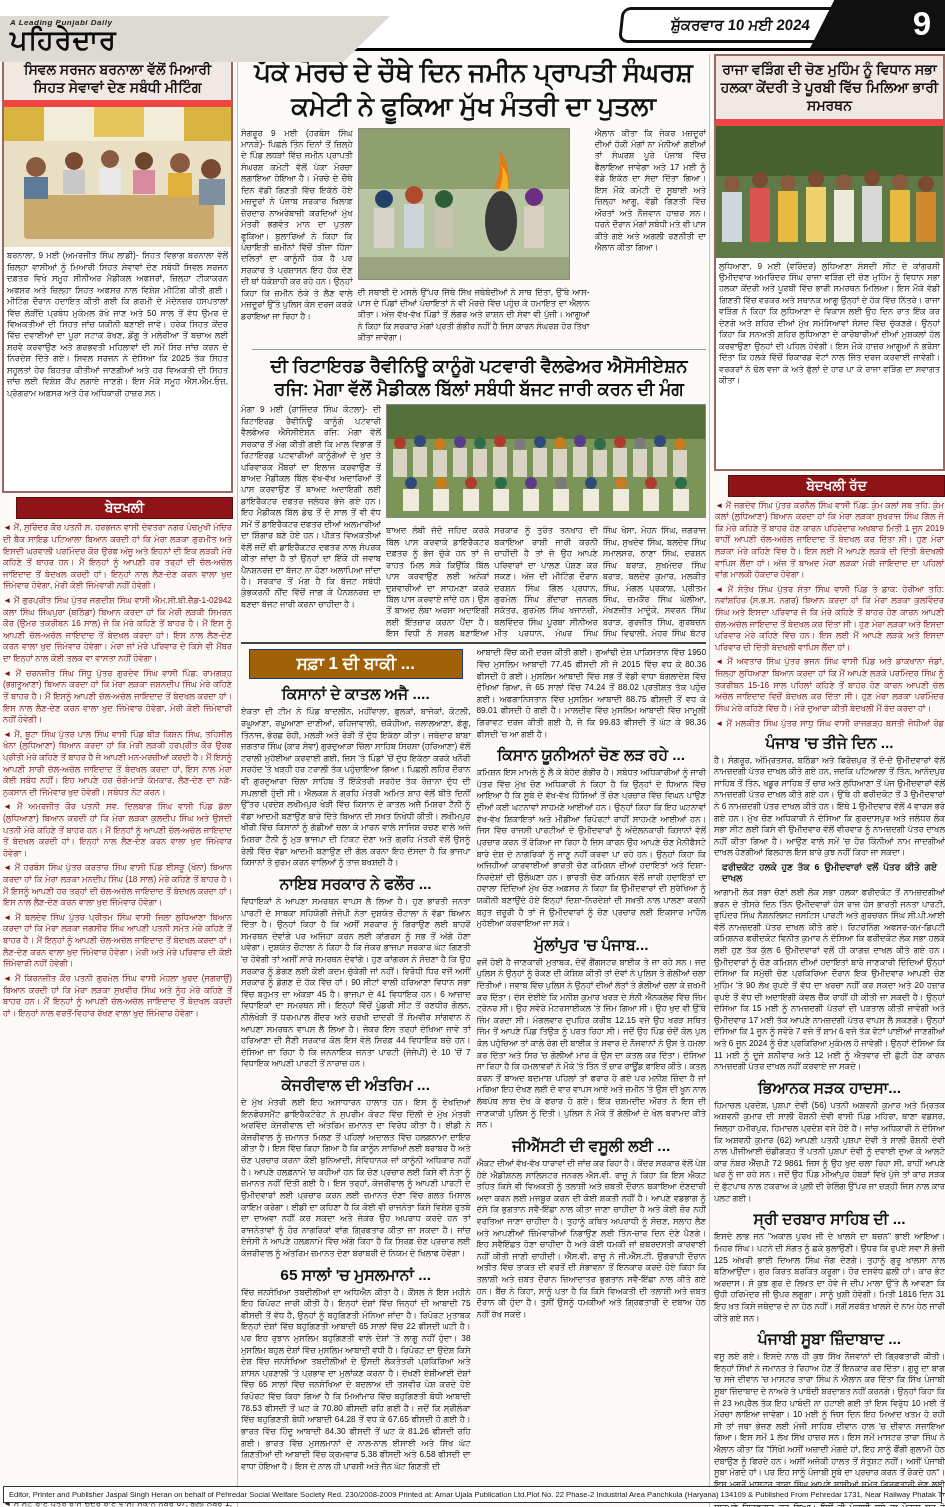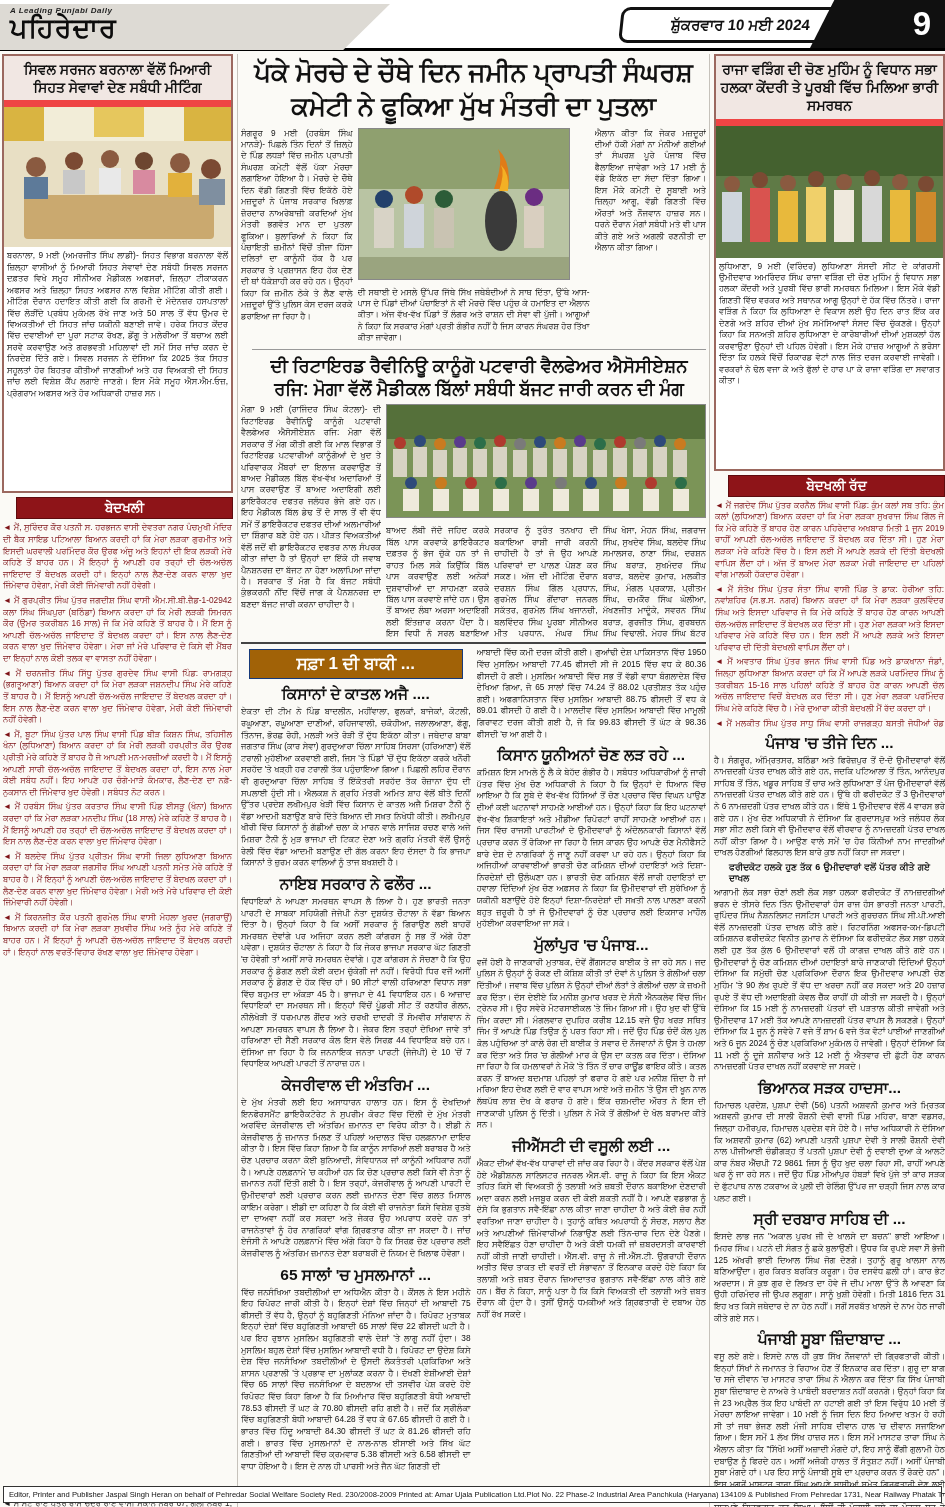--- a/index.html
+++ b/index.html
@@ -1,20 +1,20 @@
 <!DOCTYPE html>
 <html><head>
 <meta charset="utf-8">
 <style>
   html,body{margin:0;padding:0;background:#e9e7e2;}
   .page{position:relative;width:945px;height:1507px;background:#fbfaf6;margin:0 auto;
         font-family:"Liberation Sans",sans-serif;color:#111;overflow:hidden;}
   
   .masthead{position:relative;height:48px;border-bottom:3px solid #000;background:#fff;}
-  .logo-wrap{position:absolute;left:0;top:4px;width:390px;height:46px;background:#dddad4;
+  .logo-wrap{position:absolute;left:0;top:16px;width:390px;height:46px;background:#dddad4;
              clip-path:polygon(0 0,100% 0,88% 100%,0 100%);padding-left:10px;box-sizing:border-box;}
   .tagline{font-size:8px;font-weight:bold;color:#222;padding-top:2px;letter-spacing:.5px;font-style:italic;}
   .logo{font-size:27px;font-weight:800;color:#0c0c0c;line-height:1;letter-spacing:1px;}
   .datebox{position:absolute;left:620px;top:7px;width:235px;height:30px;border:3px solid #111;
            border-radius:9px;background:#fff;display:flex;align-items:center;justify-content:center;
            font-size:15px;font-weight:bold;transform:skewX(-6deg);}
   .pagenum{position:absolute;right:0;top:0;width:135px;height:48px;background:#101010;
            clip-path:polygon(18% 0,100% 0,100% 100%,0 100%);display:flex;align-items:center;
            justify-content:flex-end;padding-right:14px;box-sizing:border-box;}
   .pagenum span{color:#fff;font-size:33px;font-weight:800;}
@@ -48,21 +48,21 @@
   .second-article .right-part{flex:1;}
   .second-cols{display:flex;gap:5px;height:112px;overflow:hidden;margin-top:3px;}
   .rule{border-top:2px solid #444;margin:5px 0 3px 0;}
   
   .continued{display:flex;gap:6px;margin-top:2px;}
   .cont-col{flex:1;overflow:hidden;}
   .banner{background:#a16207;border:1px solid #173a7a;color:#fff;font-size:17px;font-weight:800;
           text-align:center;padding:4px 0;margin:2px 8px 4px 8px;}
   .subhead{font-size:15.5px;font-weight:800;text-align:center;margin:6px 0 3px 0;}
   .ctext{font-size:8.3px;line-height:1.4;text-align:justify;}
-  .boldline{font-size:9px;font-weight:800;text-align:justify;margin:3px 15px;}
+  .boldline{font-size:9px;font-weight:800;text-align:justify;margin:3px 8px;}
   
   .footer{position:absolute;left:3px;right:3px;bottom:4px;border:1px solid #333;background:#fff;
           font-size:7.6px;padding:3px 5px;white-space:nowrap;overflow:hidden;}
 </style>
 </head>
 <body>
 
 <div class="page">
 
   <div class="masthead">
@@ -103,20 +103,21 @@
         </svg>
         <div class="abody lbody">ਬਰਨਾਲਾ, 9 ਮਈ (ਅਮਰਜੀਤ ਸਿੰਘ ਲਾਡੀ)- ਸਿਹਤ ਵਿਭਾਗ ਬਰਨਾਲਾ ਵੱਲੋਂ ਜ਼ਿਲ੍ਹਾ ਵਾਸੀਆਂ ਨੂੰ ਮਿਆਰੀ ਸਿਹਤ ਸੇਵਾਵਾਂ ਦੇਣ ਸਬੰਧੀ ਸਿਵਲ ਸਰਜਨ ਦਫ਼ਤਰ ਵਿਖੇ ਸਮੂਹ ਸੀਨੀਅਰ ਮੈਡੀਕਲ ਅਫਸਰਾਂ, ਜ਼ਿਲ੍ਹਾ ਟੀਕਾਕਰਨ ਅਫਸਰ ਅਤੇ ਜ਼ਿਲ੍ਹਾ ਸਿਹਤ ਅਫਸਰ ਨਾਲ ਵਿਸ਼ੇਸ਼ ਮੀਟਿੰਗ ਕੀਤੀ ਗਈ। ਮੀਟਿੰਗ ਦੌਰਾਨ ਹਦਾਇਤ ਕੀਤੀ ਗਈ ਕਿ ਗਰਮੀ ਦੇ ਮੱਦੇਨਜ਼ਰ ਹਸਪਤਾਲਾਂ ਵਿੱਚ ਲੋੜੀਂਦੇ ਪ੍ਰਬੰਧ ਮੁਕੰਮਲ ਰੱਖੇ ਜਾਣ ਅਤੇ 50 ਸਾਲ ਤੋਂ ਵੱਧ ਉਮਰ ਦੇ ਵਿਅਕਤੀਆਂ ਦੀ ਸਿਹਤ ਜਾਂਚ ਯਕੀਨੀ ਬਣਾਈ ਜਾਵੇ। ਹਰੇਕ ਸਿਹਤ ਕੇਂਦਰ ਵਿੱਚ ਦਵਾਈਆਂ ਦਾ ਪੂਰਾ ਸਟਾਕ ਰੱਖਣ, ਡੇਂਗੂ ਤੇ ਮਲੇਰੀਆ ਤੋਂ ਬਚਾਅ ਲਈ ਸਰਵੇ ਕਰਵਾਉਣ ਅਤੇ ਗਰਭਵਤੀ ਮਹਿਲਾਵਾਂ ਦੀ ਸਮੇਂ ਸਿਰ ਜਾਂਚ ਕਰਨ ਦੇ ਨਿਰਦੇਸ਼ ਦਿੱਤੇ ਗਏ। ਸਿਵਲ ਸਰਜਨ ਨੇ ਦੱਸਿਆ ਕਿ 2025 ਤੱਕ ਸਿਹਤ ਸਹੂਲਤਾਂ ਹੋਰ ਬਿਹਤਰ ਕੀਤੀਆਂ ਜਾਣਗੀਆਂ ਅਤੇ ਹਰ ਵਿਅਕਤੀ ਦੀ ਸਿਹਤ ਜਾਂਚ ਲਈ ਵਿਸ਼ੇਸ਼ ਕੈਂਪ ਲਗਾਏ ਜਾਣਗੇ। ਇਸ ਮੌਕੇ ਸਮੂਹ ਐਸ.ਐਮ.ਓਜ਼, ਪ੍ਰੋਗਰਾਮ ਅਫਸਰ ਅਤੇ ਹੋਰ ਅਧਿਕਾਰੀ ਹਾਜ਼ਰ ਸਨ।</div>
       </div>
 
       <div class="secbar">ਬੇਦਖਲੀ</div>
       <div class="classifieds" style="height:970px;">
         <p>◄ ਮੈਂ, ਸੁਰਿੰਦਰ ਕੌਰ ਪਤਨੀ ਸ. ਹਰਭਜਨ ਵਾਸੀ ਦੇਵਤਰਾ ਨਗਰ ਪੰਚਮੁਖੀ ਮੰਦਿਰ ਦੀ ਬੈਕ ਸਾਇਡ ਪਟਿਆਲਾ ਬਿਆਨ ਕਰਦੀ ਹਾਂ ਕਿ ਮੇਰਾ ਲੜਕਾ ਗੁਰਮੀਤ ਅਤੇ ਇਸਦੀ ਘਰਵਾਲੀ ਪਰਮਿੰਦਰ ਕੌਰ ਉਰਫ ਅੰਜੂ ਅਤੇ ਇਹਨਾਂ ਦੀ ਇਕ ਲੜਕੀ ਮੇਰੇ ਕਹਿਣੇ ਤੋਂ ਬਾਹਰ ਹਨ। ਮੈਂ ਇਨ੍ਹਾਂ ਨੂੰ ਆਪਣੀ ਹਰ ਤਰ੍ਹਾਂ ਦੀ ਚੱਲ-ਅਚੱਲ ਜਾਇਦਾਦ ਤੋਂ ਬੇਦਖਲ ਕਰਦੀ ਹਾਂ। ਇਨ੍ਹਾਂ ਨਾਲ ਲੈਣ-ਦੇਣ ਕਰਨ ਵਾਲਾ ਖੁਦ ਜਿੰਮੇਵਾਰ ਹੋਵੇਗਾ, ਮੇਰੀ ਕੋਈ ਜਿੰਮੇਵਾਰੀ ਨਹੀਂ ਹੋਵੇਗੀ।</p>
         <p>◄ ਮੈਂ ਗੁਰਪ੍ਰੀਤ ਸਿੰਘ ਪੁੱਤਰ ਜਗਦੀਸ਼ ਸਿੰਘ ਵਾਸੀ ਐਮ.ਸੀ.ਬੀ.ਜ਼ੈਡ-1-02942 ਕਲਾ ਸਿੰਘ ਸਿੰਘਪੁਰਾ (ਬਠਿੰਡਾ) ਬਿਆਨ ਕਰਦਾ ਹਾਂ ਕਿ ਮੇਰੀ ਲੜਕੀ ਸਿਮਰਨ ਕੌਰ (ਉਮਰ ਤਕਰੀਬਨ 16 ਸਾਲ) ਜੋ ਕਿ ਮੇਰੇ ਕਹਿਣੇ ਤੋਂ ਬਾਹਰ ਹੈ। ਮੈਂ ਇਸ ਨੂੰ ਆਪਣੀ ਚੱਲ-ਅਚੱਲ ਜਾਇਦਾਦ ਤੋਂ ਬੇਦਖਲ ਕਰਦਾ ਹਾਂ। ਇਸ ਨਾਲ ਲੈਣ-ਦੇਣ ਕਰਨ ਵਾਲਾ ਖੁਦ ਜਿੰਮੇਵਾਰ ਹੋਵੇਗਾ। ਮੇਰਾ ਜਾਂ ਮੇਰੇ ਪਰਿਵਾਰ ਦੇ ਕਿਸੇ ਵੀ ਮੈਂਬਰ ਦਾ ਇਨ੍ਹਾਂ ਨਾਲ ਕੋਈ ਤਲਕ ਵਾ ਵਾਸਤਾ ਨਹੀਂ ਹੋਵੇਗਾ।</p>
         <p>◄ ਮੈਂ ਚਰਨਜੀਤ ਸਿੰਘ ਸਿੱਧੂ ਪੁੱਤਰ ਗੁਰਦੇਵ ਸਿੰਘ ਵਾਸੀ ਪਿੰਡ: ਰਾਮਗੜ੍ਹ (ਭਗਤੂਆਣਾ) ਬਿਆਨ ਕਰਦਾ ਹਾਂ ਕਿ ਮੇਰਾ ਲੜਕਾ ਜਸ਼ਨਦੀਪ ਸਿੰਘ ਮੇਰੇ ਕਹਿਣੇ ਤੋਂ ਬਾਹਰ ਹੈ। ਮੈਂ ਇਸਨੂੰ ਆਪਣੀ ਚੱਲ-ਅਚੱਲ ਜਾਇਦਾਦ ਤੋਂ ਬੇਦਖਲ ਕਰਦਾ ਹਾਂ। ਇਸ ਨਾਲ ਲੈਣ-ਦੇਣ ਕਰਨ ਵਾਲਾ ਖੁਦ ਜਿੰਮੇਵਾਰ ਹੋਵੇਗਾ, ਮੇਰੀ ਕੋਈ ਜਿੰਮੇਵਾਰੀ ਨਹੀਂ ਹੋਵੇਗੀ।</p>
         <p>◄ ਮੈਂ, ਬੂਟਾ ਸਿੰਘ ਪੁੱਤਰ ਪਾਲ ਸਿੰਘ ਵਾਸੀ ਪਿੰਡ ਬੀੜ ਕਿਸ਼ਨ ਸਿੰਘ, ਤਹਿਸੀਲ ਖੰਨਾ (ਲੁਧਿਆਣਾ) ਬਿਆਨ ਕਰਦਾ ਹਾਂ ਕਿ ਮੇਰੀ ਲੜਕੀ ਹਰਪ੍ਰੀਤ ਕੌਰ ਉਰਫ ਪ੍ਰੀਤੀ ਮੇਰੇ ਕਹਿਣੇ ਤੋਂ ਬਾਹਰ ਹੈ ਜੋ ਆਪਣੀ ਮਨ-ਮਰਜ਼ੀਆਂ ਕਰਦੀ ਹੈ। ਮੈਂ ਇਸਨੂੰ ਆਪਣੀ ਸਾਰੀ ਚੱਲ-ਅਚੱਲ ਜਾਇਦਾਦ ਤੋਂ ਬੇਦਖਲ ਕਰਦਾ ਹਾਂ, ਇਸ ਨਾਲ ਮੇਰਾ ਕੋਈ ਸਬੰਧ ਨਹੀਂ। ਇਹ ਆਪਣੇ ਹਰ ਚੰਗੇ-ਮਾੜੇ ਕੰਮਕਾਰ, ਲੈਣ-ਦੇਣ ਦਾ ਨਫ਼ੇ-ਨੁਕਸਾਨ ਦੀ ਜਿੰਮੇਵਾਰ ਖੁਦ ਹੋਵੇਗੀ। ਸਬੰਧਤ ਨੋਟ ਕਰਨ।</p>
+        <p>◄ ਮੈਂ ਅਮਰਜੀਤ ਕੌਰ ਪਤਨੀ ਸਵ. ਦਿਲਬਾਗ ਸਿੰਘ ਵਾਸੀ ਪਿੰਡ ਡੱਲਾ (ਲੁਧਿਆਣਾ) ਬਿਆਨ ਕਰਦੀ ਹਾਂ ਕਿ ਮੇਰਾ ਲੜਕਾ ਕੁਲਦੀਪ ਸਿੰਘ ਅਤੇ ਉਸਦੀ ਪਤਨੀ ਮੇਰੇ ਕਹਿਣੇ ਤੋਂ ਬਾਹਰ ਹਨ। ਮੈਂ ਇਨ੍ਹਾਂ ਨੂੰ ਆਪਣੀ ਚੱਲ-ਅਚੱਲ ਜਾਇਦਾਦ ਤੋਂ ਬੇਦਖਲ ਕਰਦੀ ਹਾਂ। ਇਨ੍ਹਾਂ ਨਾਲ ਲੈਣ-ਦੇਣ ਕਰਨ ਵਾਲਾ ਖੁਦ ਜਿੰਮੇਵਾਰ ਹੋਵੇਗਾ।</p>
         <p>◄ ਮੈਂ ਹਰਬੰਸ ਸਿੰਘ ਪੁੱਤਰ ਕਰਤਾਰ ਸਿੰਘ ਵਾਸੀ ਪਿੰਡ ਈਸੜੂ (ਖੰਨਾ) ਬਿਆਨ ਕਰਦਾ ਹਾਂ ਕਿ ਮੇਰਾ ਲੜਕਾ ਮਨਦੀਪ ਸਿੰਘ (18 ਸਾਲ) ਮੇਰੇ ਕਹਿਣੇ ਤੋਂ ਬਾਹਰ ਹੈ। ਮੈਂ ਇਸਨੂੰ ਆਪਣੀ ਹਰ ਤਰ੍ਹਾਂ ਦੀ ਚੱਲ-ਅਚੱਲ ਜਾਇਦਾਦ ਤੋਂ ਬੇਦਖਲ ਕਰਦਾ ਹਾਂ। ਇਸ ਨਾਲ ਲੈਣ-ਦੇਣ ਕਰਨ ਵਾਲਾ ਖੁਦ ਜਿੰਮੇਵਾਰ ਹੋਵੇਗਾ।</p>
         <p>◄ ਮੈਂ ਬਲਦੇਵ ਸਿੰਘ ਪੁੱਤਰ ਪ੍ਰੀਤਮ ਸਿੰਘ ਵਾਸੀ ਜਿਲਾ ਲੁਧਿਆਣਾ ਬਿਆਨ ਕਰਦਾ ਹਾਂ ਕਿ ਮੇਰਾ ਲੜਕਾ ਜਗਸੀਰ ਸਿੰਘ ਆਪਣੀ ਪਤਨੀ ਸਮੇਤ ਮੇਰੇ ਕਹਿਣੇ ਤੋਂ ਬਾਹਰ ਹੈ। ਮੈਂ ਇਨ੍ਹਾਂ ਨੂੰ ਆਪਣੀ ਚੱਲ-ਅਚੱਲ ਜਾਇਦਾਦ ਤੋਂ ਬੇਦਖਲ ਕਰਦਾ ਹਾਂ। ਲੈਣ-ਦੇਣ ਕਰਨ ਵਾਲਾ ਖੁਦ ਜਿੰਮੇਵਾਰ ਹੋਵੇਗਾ। ਮੇਰੀ ਅਤੇ ਮੇਰੇ ਪਰਿਵਾਰ ਦੀ ਕੋਈ ਜਿੰਮੇਵਾਰੀ ਨਹੀਂ ਹੋਵੇਗੀ।</p>
         <p>◄ ਮੈਂ ਕਿਰਨਜੀਤ ਕੌਰ ਪਤਨੀ ਗੁਰਮੇਲ ਸਿੰਘ ਵਾਸੀ ਮੋਹਲਾ ਖੁਰਦ (ਜਗਰਾਉਂ) ਬਿਆਨ ਕਰਦੀ ਹਾਂ ਕਿ ਮੇਰਾ ਲੜਕਾ ਸੁਖਵੀਰ ਸਿੰਘ ਅਤੇ ਨੂੰਹ ਮੇਰੇ ਕਹਿਣੇ ਤੋਂ ਬਾਹਰ ਹਨ। ਮੈਂ ਇਨ੍ਹਾਂ ਨੂੰ ਆਪਣੀ ਚੱਲ-ਅਚੱਲ ਜਾਇਦਾਦ ਤੋਂ ਬੇਦਖਲ ਕਰਦੀ ਹਾਂ। ਇਨ੍ਹਾਂ ਨਾਲ ਵਰਤੋਂ-ਵਿਹਾਰ ਰੱਖਣ ਵਾਲਾ ਖੁਦ ਜਿੰਮੇਵਾਰ ਹੋਵੇਗਾ।</p>
       </div>
       <div class="classifieds black" style="height:240px;">
         <p>◄ ਮੈਂ ਮੰਟੂ ਰਾਏ ਪੁੱਤਰ ਰਾਮ ਚੰਦਰ ਰਾਏ ਵਾਸੀ ਮਕਾਨ ਨੰਬਰ 67, ਗਲੀ ਨੰਬਰ 1, ਚਾਂਦ ਕਲੋਨੀ, ਹੈਬੋਵਾਲ ਖੁਰਦ ਲੁਧਿਆਣਾ ਨੇ ਆਪਣੀ ਲੜਕੀ ਜੈਸਮੀਨ ਰਾਏ ਨੂੰ ਮੇਰੇ ਨਾਲ ਲੜਾਈ ਝਗੜਾ ਕਰਨ ਅਤੇ ਕਹਿਣੇ ਤੋਂ ਬਾਹਰ ਹੋਣ ਕਰਕੇ ਆਪਣੀ ਸਾਰੀ ਚੱਲ ਅਚੱਲ ਜਾਇਦਾਦ ਤੋਂ ਬੇਦਖਲ ਕਰ ਦਿੱਤਾ ਹੈ। ਇਸ ਨਾਲ ਲੈਣਦੇਣ ਕਰਨ ਵਾਲਾ ਖੁਦ ਜਿੰਮੇਵਾਰ ਹੋਵੇਗਾ।</p>
 
       </div>
     </div>
 

